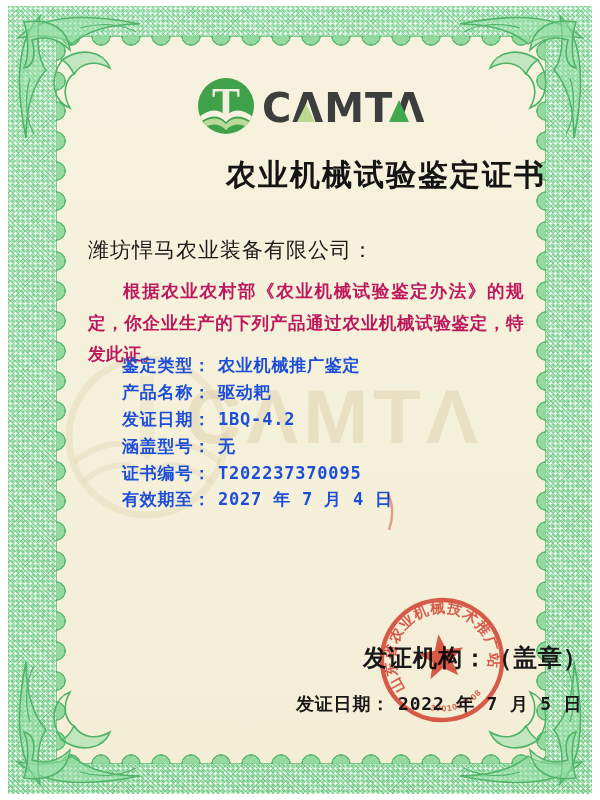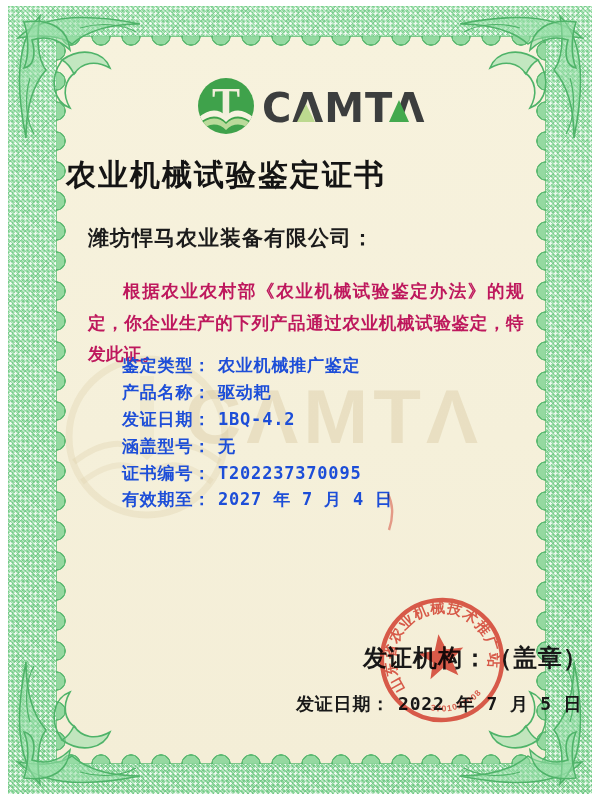--- a/index.html
+++ b/index.html
@@ -38,26 +38,26 @@
   .c-bl{bottom:8px;left:10px;transform:scaleY(-1);}
   .c-br{bottom:8px;right:10px;transform:scale(-1,-1);}
 
   
   .wm-text{position:absolute;left:185px;top:372px;font-size:78px;font-weight:800;
     letter-spacing:5px;color:rgba(205,187,140,.30);z-index:1;transform:scaleY(.98);}
   .wm-emblem{position:absolute;left:62px;top:352px;z-index:1;opacity:.55;}
 
   
   .logo{position:absolute;left:196px;top:76px;z-index:2;}
-  .title{position:absolute;left:56px;right:54px;top:155px;text-align:left;text-indent:10px;
+  .title{position:absolute;left:56px;right:54px;top:155px;text-align:right;text-indent:10px;
     font-family:"Liberation Serif","DejaVu Serif",serif;font-size:30px;font-weight:700;
     letter-spacing:2px;color:#141414;z-index:2;}
 
   
-  .addressee{position:absolute;left:88px;top:224px;font-size:21px;font-weight:700;
+  .addressee{position:absolute;left:88px;top:236px;font-size:21px;font-weight:400;
     letter-spacing:1px;color:#1b1b1b;z-index:2;}
   .body-par{position:absolute;left:88px;width:436px;top:276px;font-size:17.5px;font-weight:700;
     line-height:31.5px;letter-spacing:.4px;color:#be185d;text-indent:2em;text-align:justify;z-index:2;}
 
   
   .fields{position:absolute;left:122px;top:352px;z-index:2;}
   .frow{height:26.9px;line-height:26.9px;font-size:17px;font-weight:700;
     letter-spacing:.8px;color:#1d4ed8;white-space:nowrap;}
   .fval{margin-left:7px;font-family:"DejaVu Sans Mono","Liberation Sans",sans-serif;}
 

